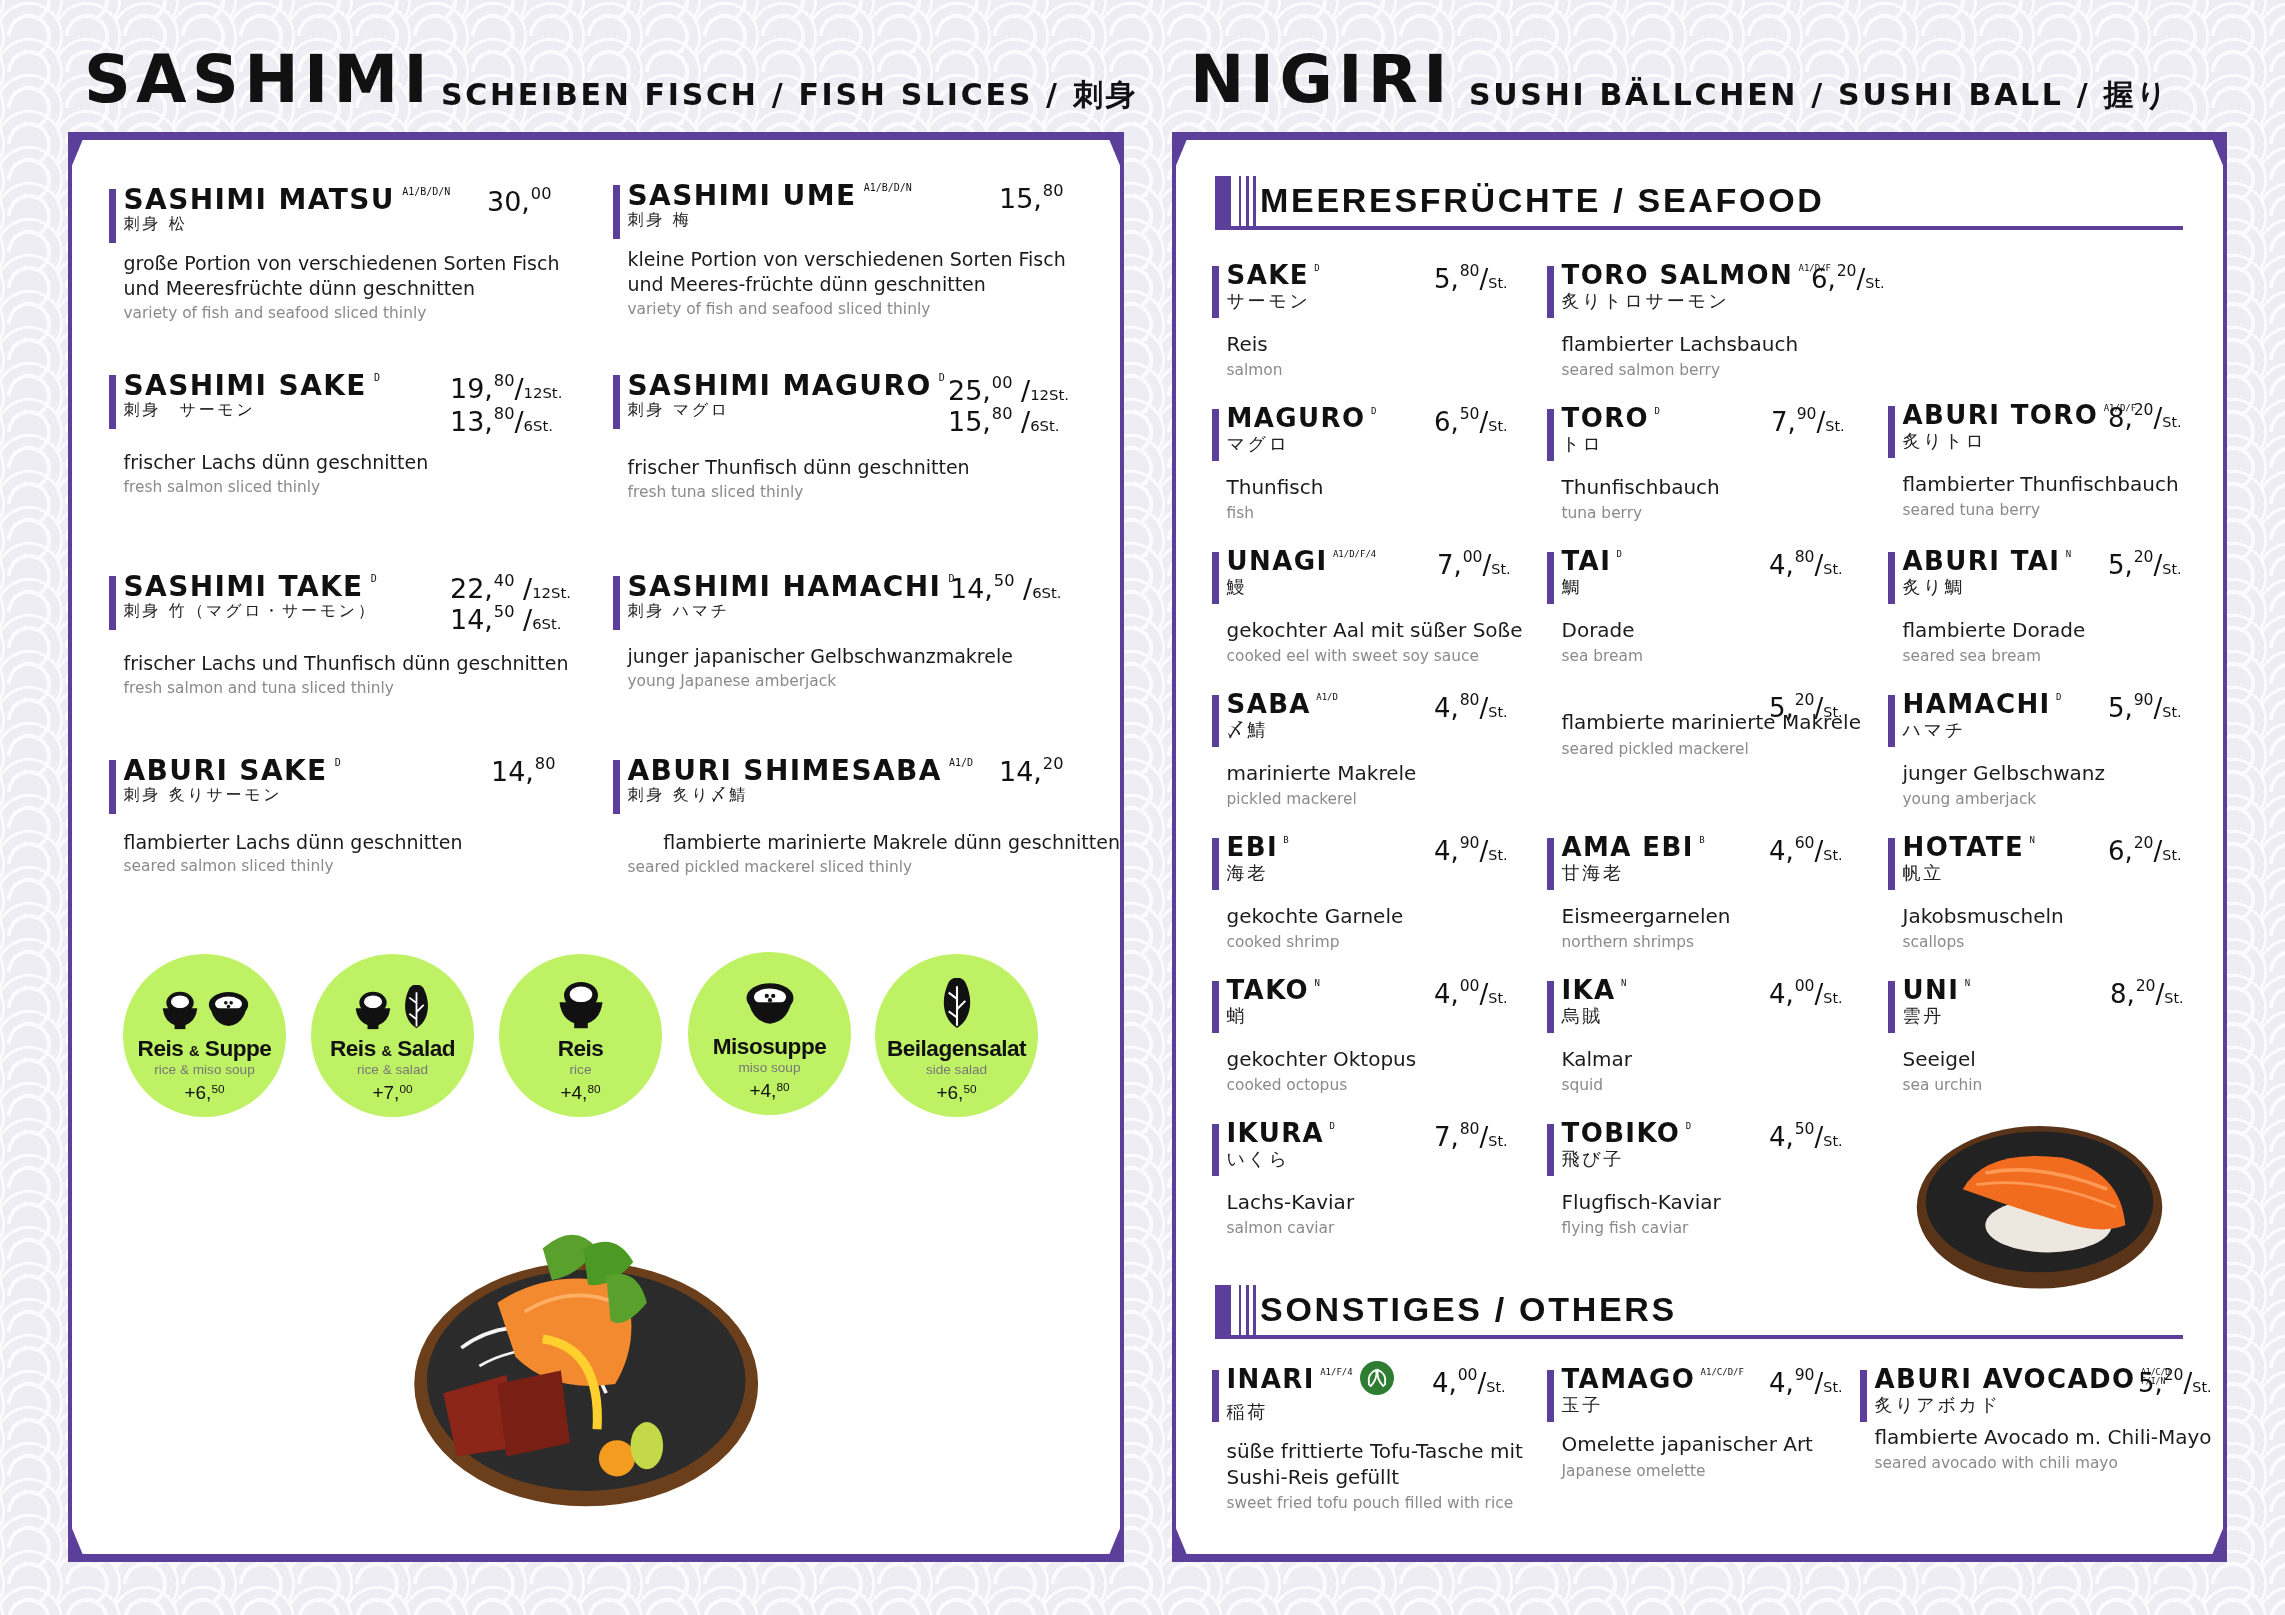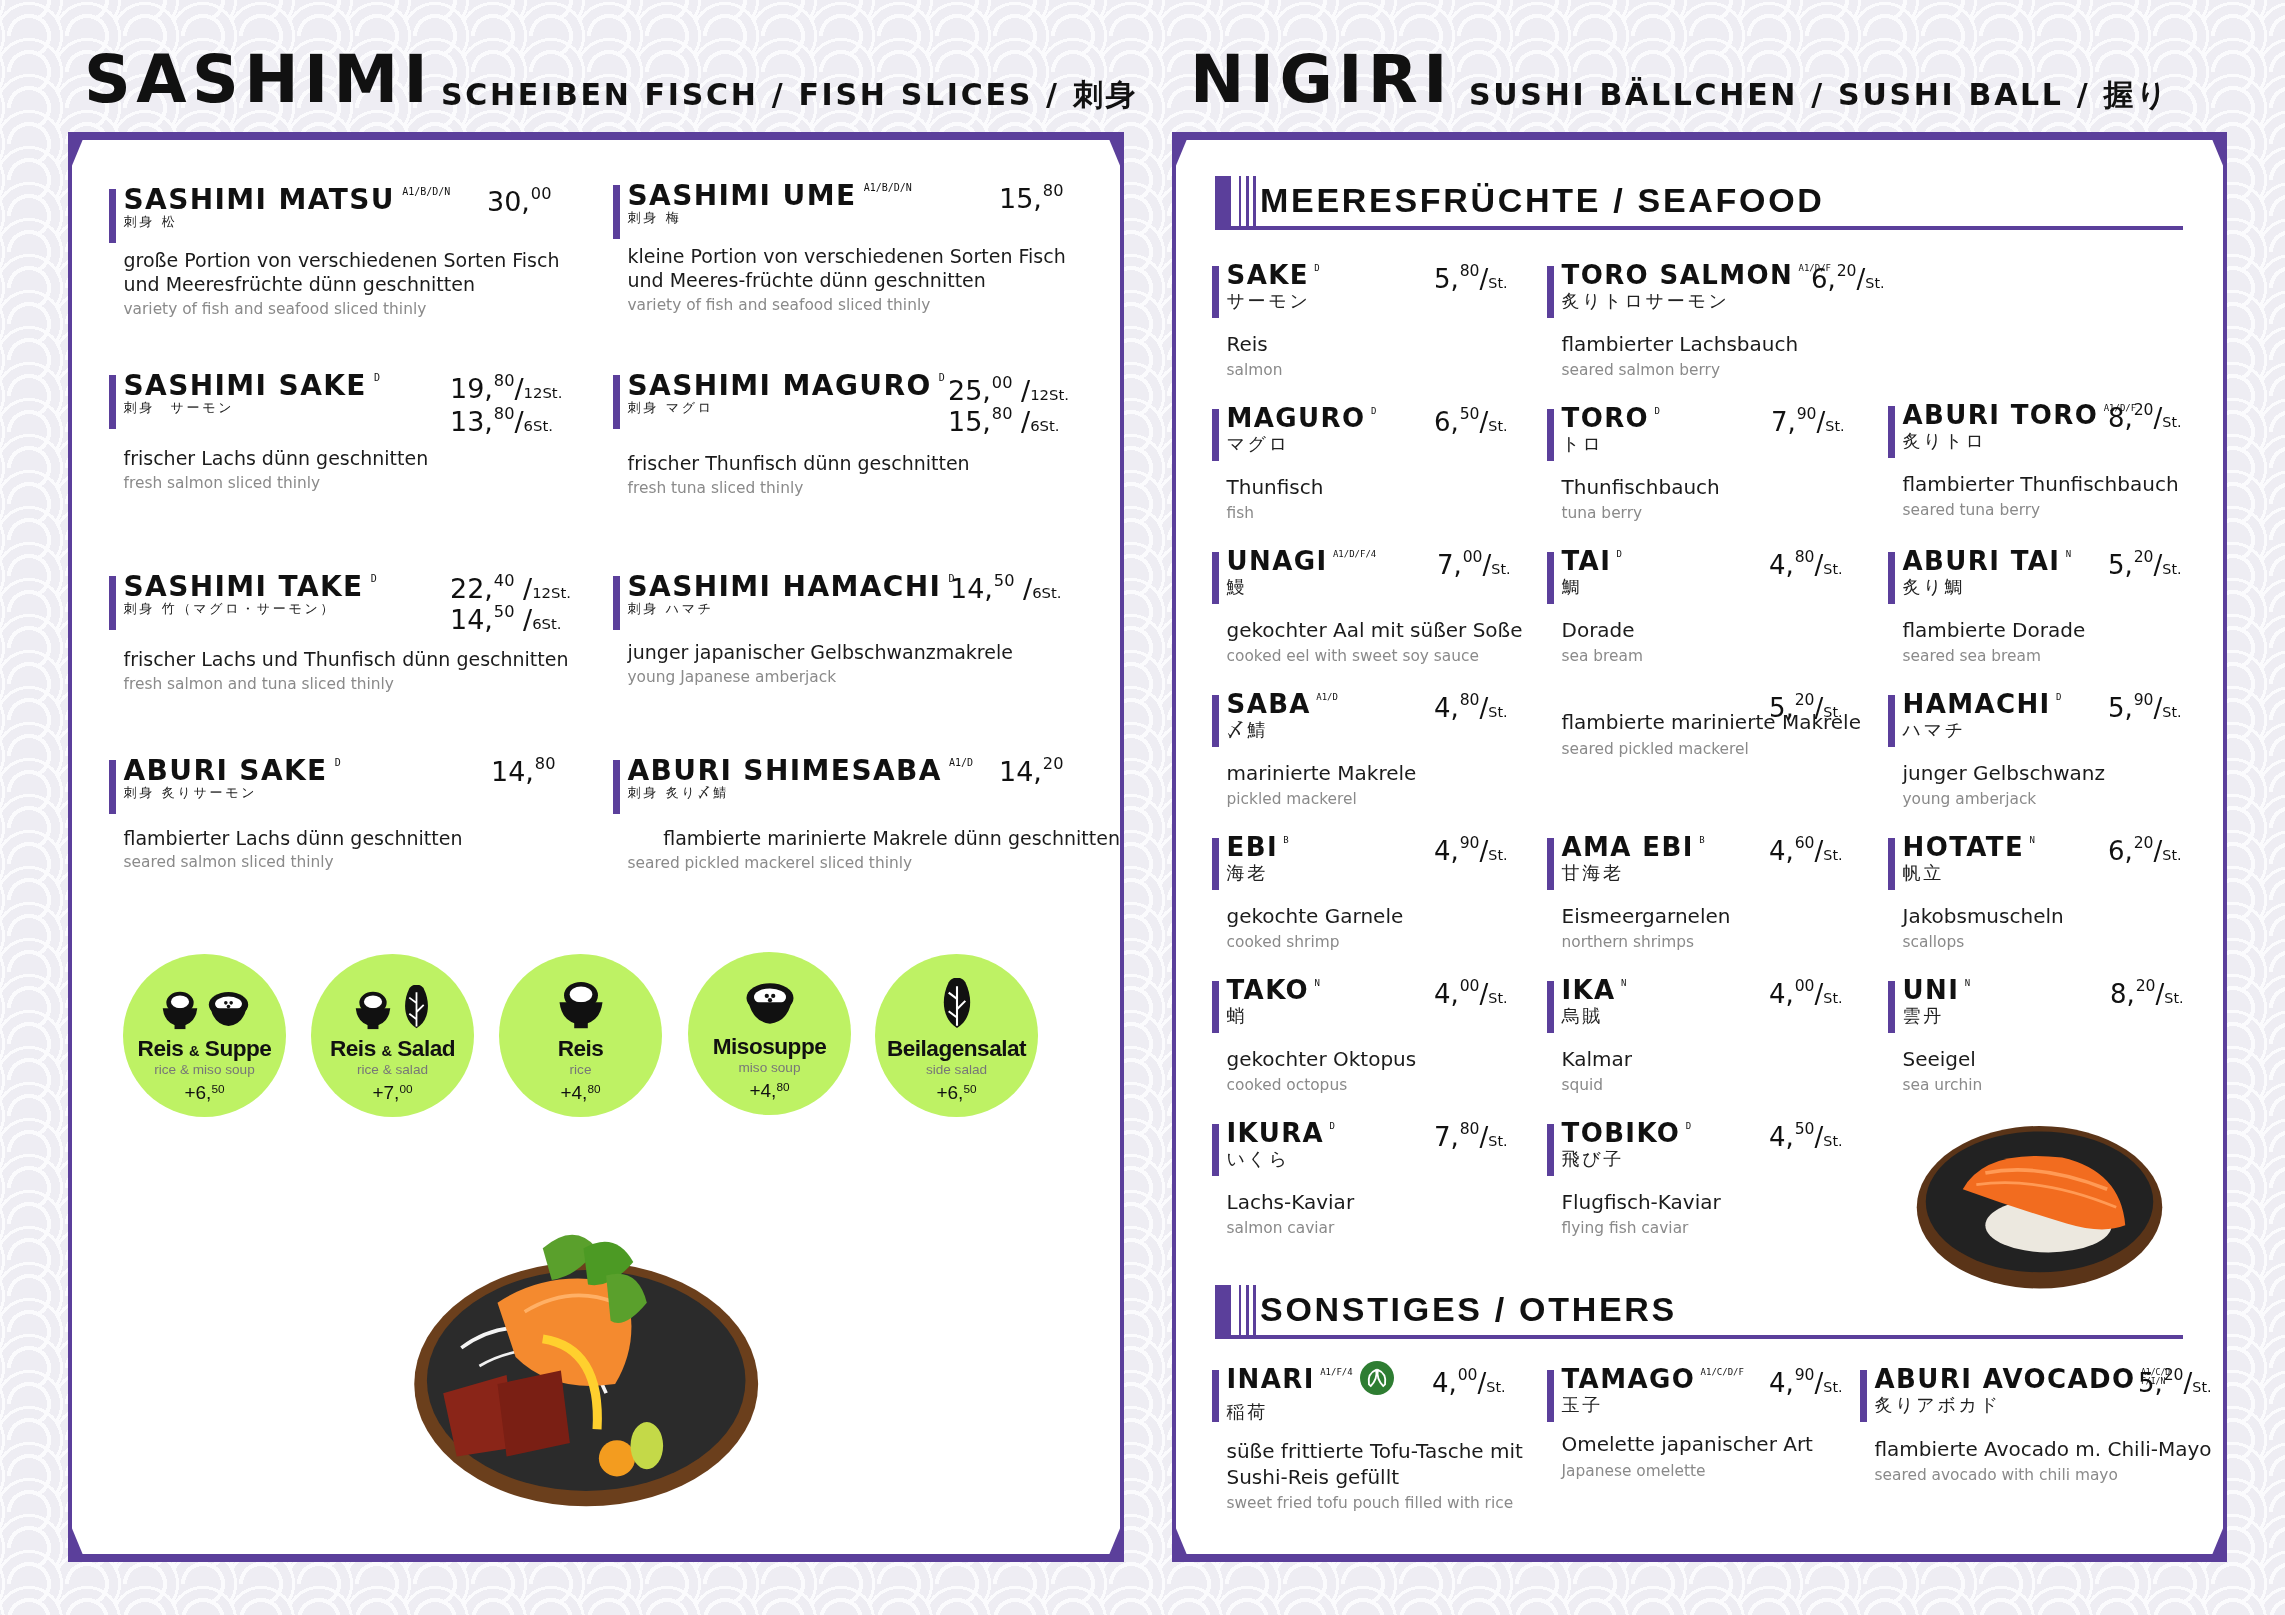--- a/index.html
+++ b/index.html
@@ -63,21 +63,21 @@
   .price {
     position: absolute; font-family: "DejaVu Sans", sans-serif; white-space: nowrap; color: #111; line-height: 1;
   }
   .price sup { font-size: 0.6em; vertical-align: 0.75em; margin-left: 0.9px; }
   .price .per { font-size: 1em; }
   .price .unit { font-size: 0.55em; }
 
   
   .sa .name { font-size: 28px; }
   .sa .allergen { font-size: 10px; }
-  .sa .jp { font-size: 13px; }
+  .sa .jp { font-size: 16px; }
   .sa .de { font-size: 19px; margin-top: 20px; }
   .sa .en { font-size: 15.4px; margin-top: 1.8px; }
   .sa .bar { height: 54px; }
   .sa-price { font-size: 27px; }
 
   
   .ni .name { font-size: 26px; }
   .ni .allergen { font-size: 9px; margin-left: 5.4px; }
   .ni .jp { font-size: 18px; }
   .ni .de { font-size: 20px; margin-top: 18px; }
@@ -581,17 +581,17 @@
     <div class="en" style="padding-left:14.5px;">Japanese omelette</div>
   </div>
 <div class="price ni-price" style="left:1769px; top:1368px;"><span>4,</span><sup>90</sup><span class="per">/</span><span class="unit">St.</span></div>
 
 <div class="item ni" style="left:1860px; top:1366px;">
     <div class="head">
       <div class="bar"></div>
       <div class="name"><span>ABURI AVOCADO</span><span class="allergen" style="font-size:8.1px; display:inline-block; width:36px; white-space:normal; line-height:1.1;">A1/C/D F/I/N</span></div>
       <div class="jp">炙りアボカド</div>
     </div>
-    <div class="de" style="padding-left:14.5px; margin-top:19px;">flambierte Avocado m. Chili-Mayo</div>
+    <div class="de" style="padding-left:14.5px; margin-top:7px;">flambierte Avocado m. Chili-Mayo</div>
     <div class="en" style="padding-left:14.5px;">seared avocado with chili mayo</div>
   </div>
 <div class="price ni-price" style="left:2138px; top:1368px;"><span>5,</span><sup>20</sup><span class="per">/</span><span class="unit">St.</span></div>
 
 
 </body></html>

